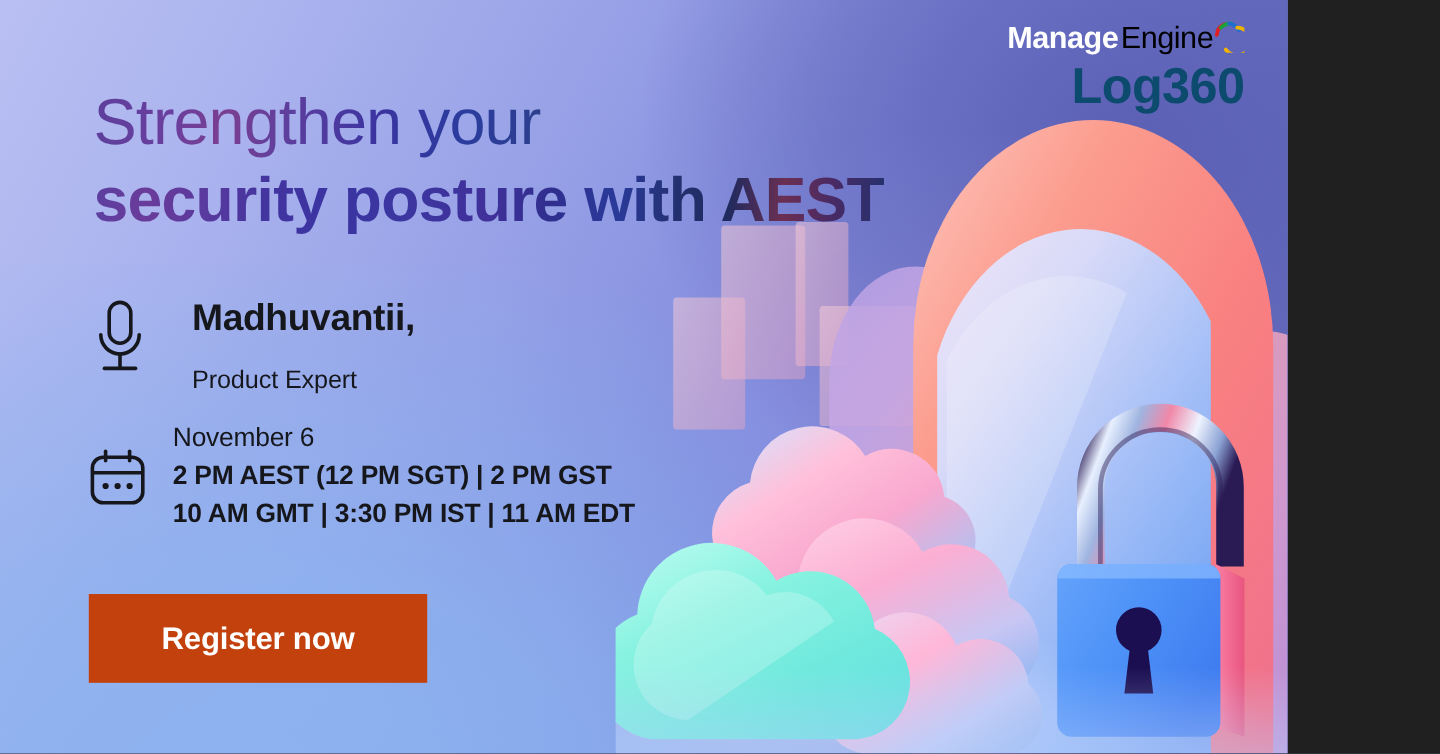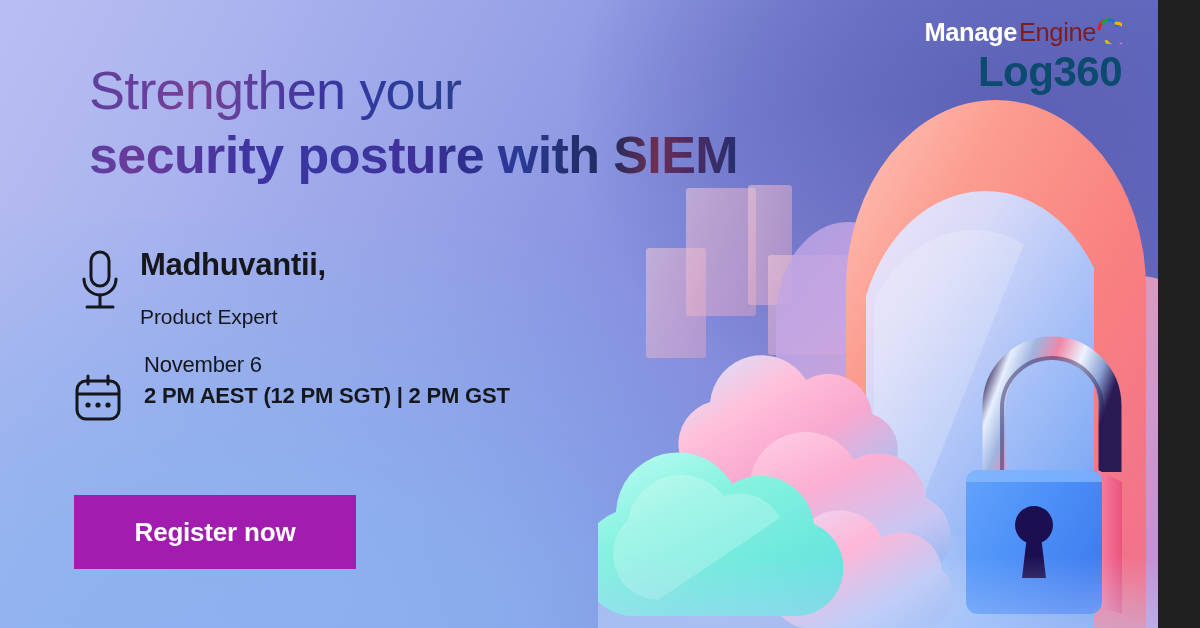--- a/index.html
+++ b/index.html
@@ -4,21 +4,21 @@
 <style>
   html, body {
     margin: 0;
     padding: 0;
     background: #202020;
   }
   * { box-sizing: border-box; }
 
   .banner {
     position: relative;
-    width: 1158px;
+    width: 1073px;
     height: 628px;
     overflow: hidden;
     font-family: "Liberation Sans", sans-serif;
     background: #8f9ae2;
   }
 
   
   .bg-base {
     position: absolute;
     inset: 0;
@@ -94,21 +94,21 @@
   .logo-manage {
     font-size: 25.5px;
     font-weight: bold;
     color: #ffffff;
     letter-spacing: -0.4px;
     line-height: 1;
   }
   .logo-engine {
     font-size: 25.5px;
     font-weight: 400;
-    color: #7f1d1d;
+    color: #000000;
     letter-spacing: -0.4px;
     line-height: 1;
   }
   .logo-swoosh {
     width: 27px;
     height: 27px;
     margin-left: -3px;
     margin-top: -5px;
   }
   .logo-product {
@@ -117,23 +117,22 @@
     color: #0c4a6e;
     letter-spacing: -0.5px;
     line-height: 1.05;
     margin-top: 2px;
   }
 
   
   .headline {
     position: absolute;
     left: 78px;
-    top: 60px;
+    top: 72px;
     user-select: none;
-    margin-left: 11px;
   }
   .headline-line1 {
     font-size: 54px;
     font-weight: 400;
     letter-spacing: -0.8px;
     line-height: 1.12;
     background-image: linear-gradient(96deg,
         #5d3f9c 0%,
         #6a3f9e 10%,
         #7a3f91 17%,
@@ -180,21 +179,21 @@
     white-space: nowrap;
   }
 
   
   .speaker-block {
     position: absolute;
     left: 78px;
     top: 245;
     display: flex;
     align-items: flex-start;
-    gap: 18px;
+    gap: 38px;
   }
   .speaker-block { top: 245px; }
   .mic-icon { width: 44px; height: 64px; flex: none; margin-top: 4px; }
   .speaker-text { padding-top: 2px; }
   .speaker-name {
     font-size: 31px;
     font-weight: bold;
     color: #15171c;
     letter-spacing: -0.3px;
     line-height: 1.15;
@@ -238,21 +237,21 @@
     white-space: nowrap;
   }
 
   
   .cta-button {
     position: absolute;
     left: 74px;
     top: 495px;
     width: 282px;
     height: 74px;
-    background: #a21caf;
+    background: #c2410c;
     border: none;
     color: #ffffff;
     font-family: "Liberation Sans", sans-serif;
     font-size: 26px;
     font-weight: bold;
     letter-spacing: -0.2px;
     cursor: pointer;
     display: flex;
     align-items: center;
     justify-content: center;
@@ -435,21 +434,21 @@
           <path d="M21 4 A16 16 0 0 1 33 12" fill="none" stroke="#1f6fd0" stroke-width="4.6" stroke-linecap="round"></path>
           <path d="M31 9 A17 17 0 1 1 17 36" fill="none" stroke="#f0b400" stroke-width="4.6" stroke-linecap="round"></path>
         </svg>
       </span>
     </div>
     <div class="logo-product">Log360</div>
   </div>
 
   <div class="headline">
     <div class="headline-line1">Strengthen your</div>
-    <div class="headline-line2">security posture with SIEM</div>
+    <div class="headline-line2">security posture with AEST</div>
   </div>
 
   <div class="speaker-block">
     <span class="mic-icon">
       <svg viewBox="0 0 44 64" xmlns="http://www.w3.org/2000/svg">
         <rect x="13" y="3" width="18" height="34" rx="9" fill="none" stroke="#15171c" stroke-width="3"></rect>
         <path d="M6 30 a16 16 0 0 0 32 0" fill="none" stroke="#15171c" stroke-width="3" stroke-linecap="round"></path>
         <line x1="22" y1="46" x2="22" y2="57" stroke="#15171c" stroke-width="3" stroke-linecap="round"></line>
         <line x1="9" y1="58" x2="35" y2="58" stroke="#15171c" stroke-width="3" stroke-linecap="round"></line>
       </svg>
@@ -468,18 +467,19 @@
         <rect x="5" y="9" width="42" height="38" rx="9" fill="none" stroke="#15171c" stroke-width="3"></rect>
         <line x1="6" y1="22" x2="46" y2="22" stroke="#15171c" stroke-width="3"></line>
         <circle cx="16" cy="33" r="2.6" fill="#15171c"></circle>
         <circle cx="26" cy="33" r="2.6" fill="#15171c"></circle>
         <circle cx="36" cy="33" r="2.6" fill="#15171c"></circle>
       </svg>
     </span>
     <div class="date-text">
       <div class="date-title">November 6</div>
       <div class="date-line">2 PM AEST (12 PM SGT) | 2 PM GST</div>
+      <div class="date-line">10 AM GMT | 3:30 PM IST | 11 AM EDT</div>
     </div>
   </div>
 
   <button class="cta-button">Register now</button>
 
 </div>
 
 </body></html>

